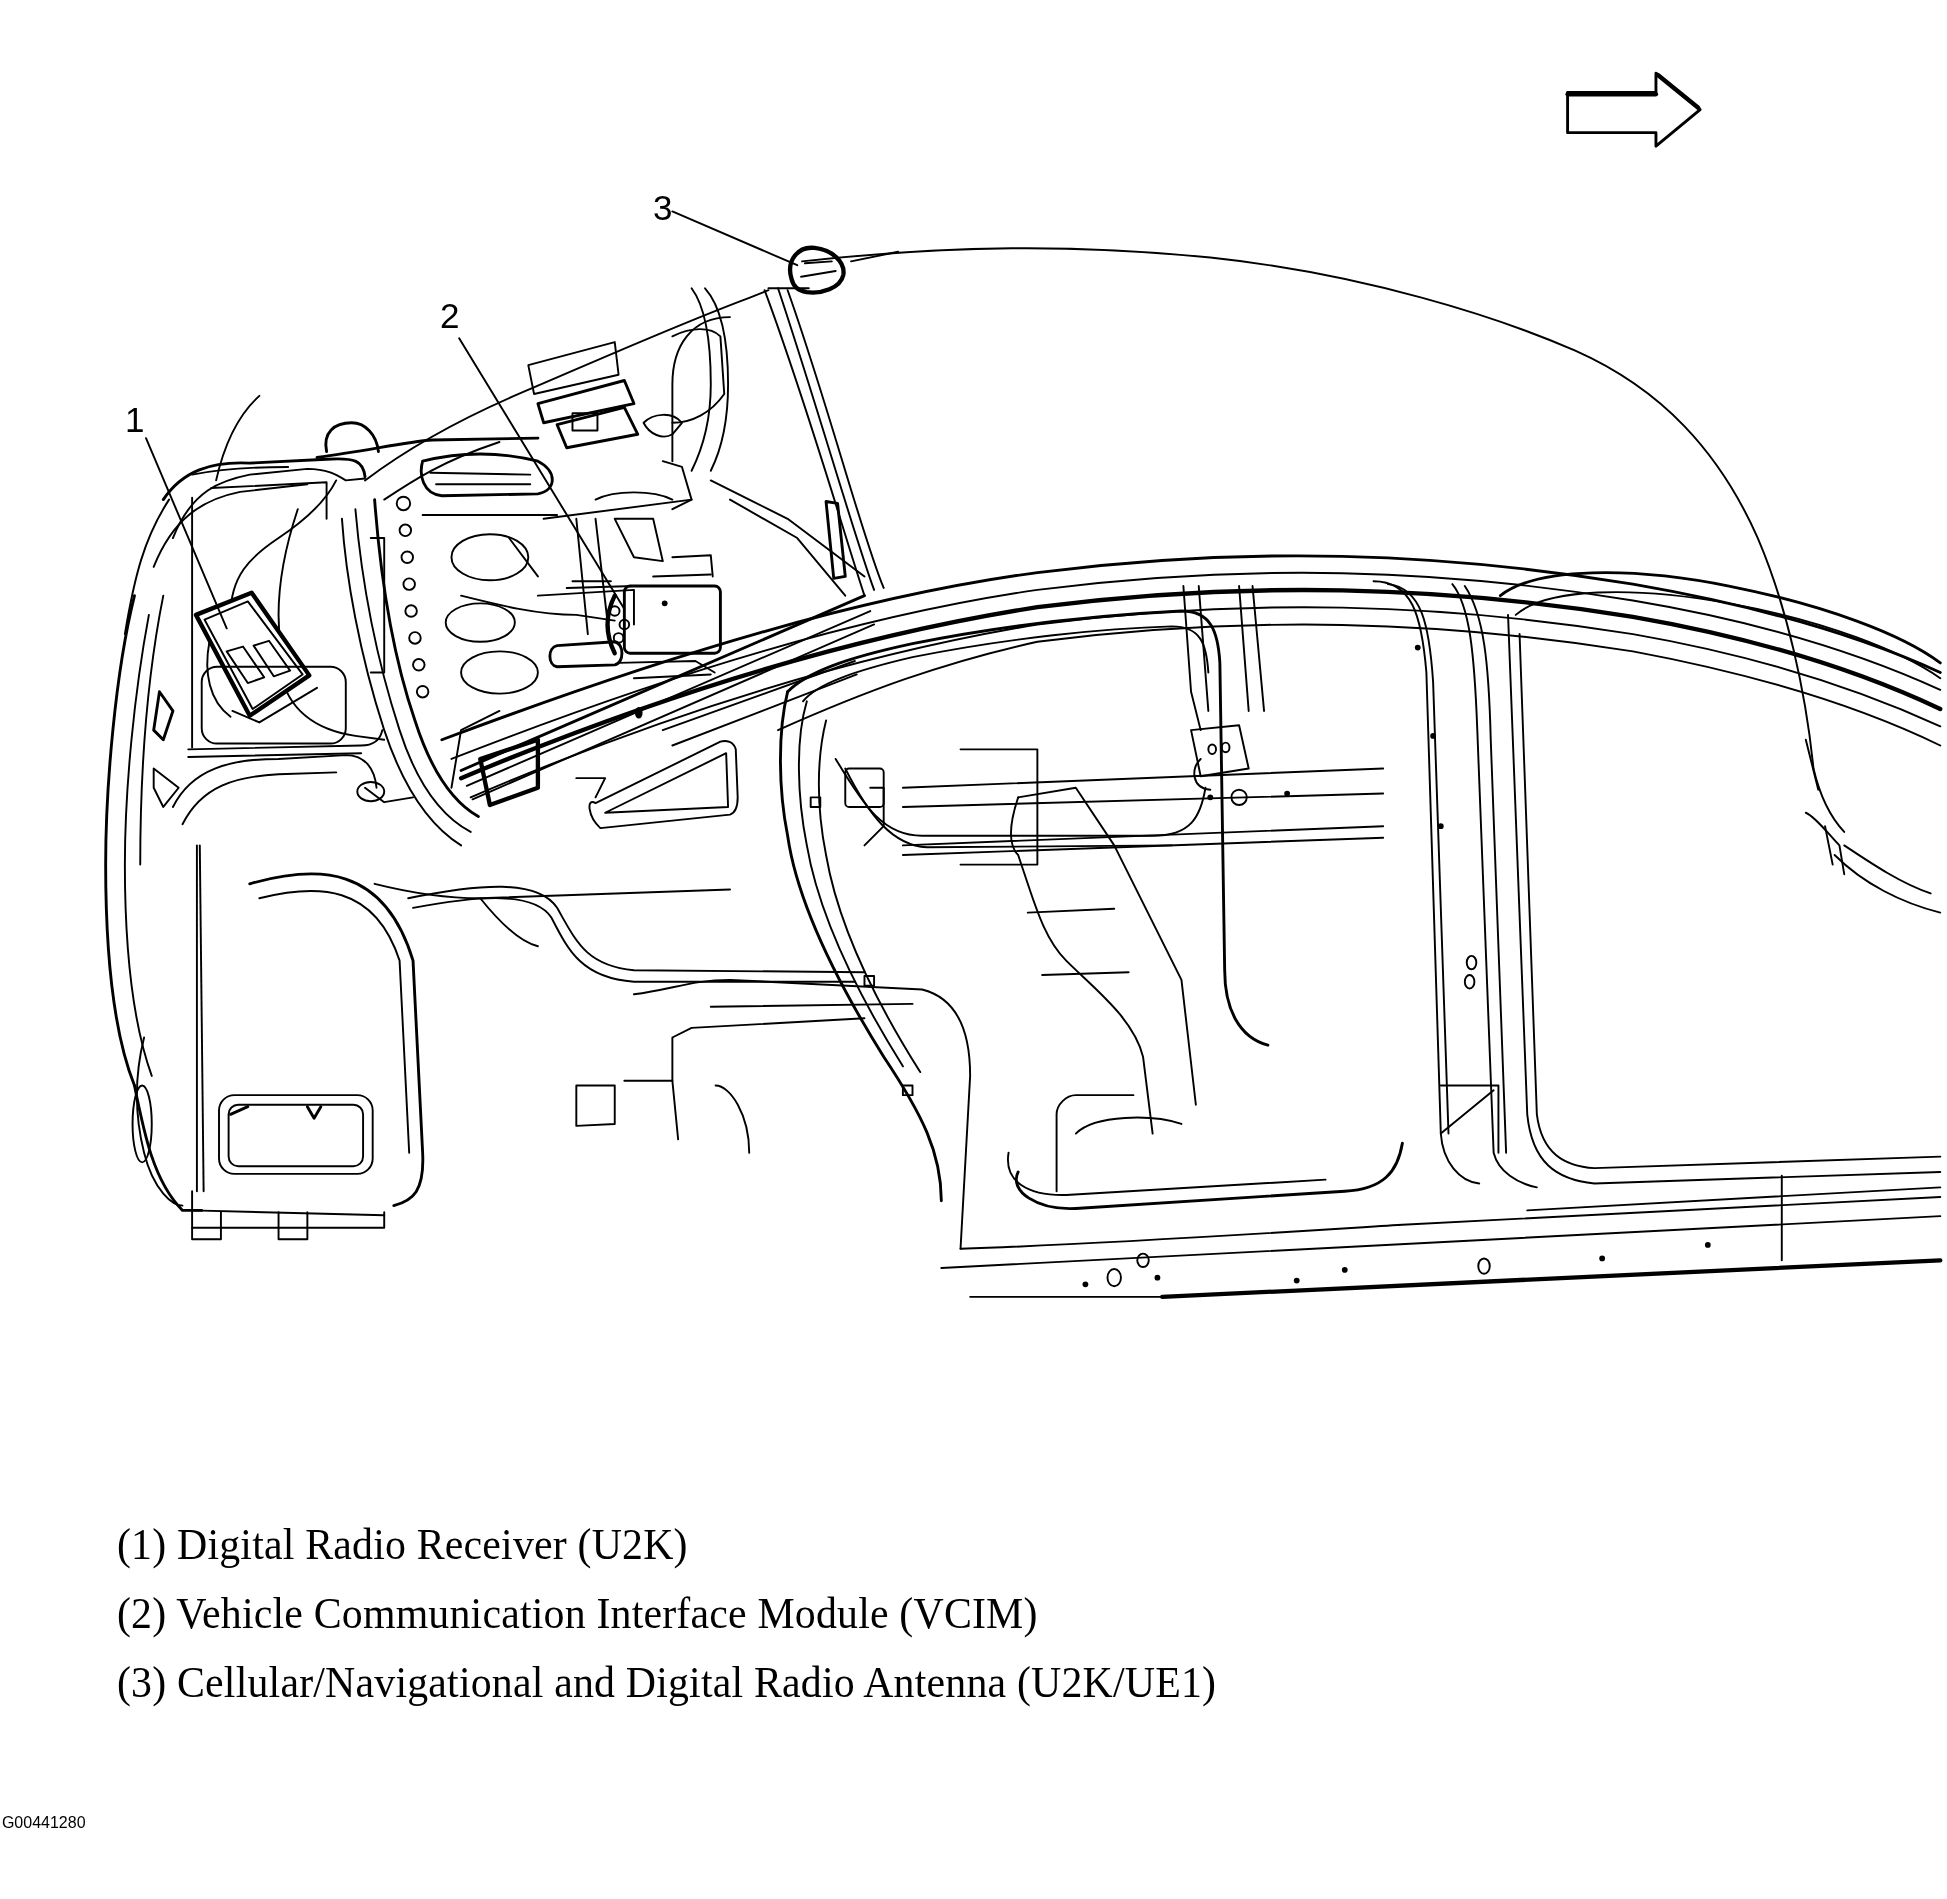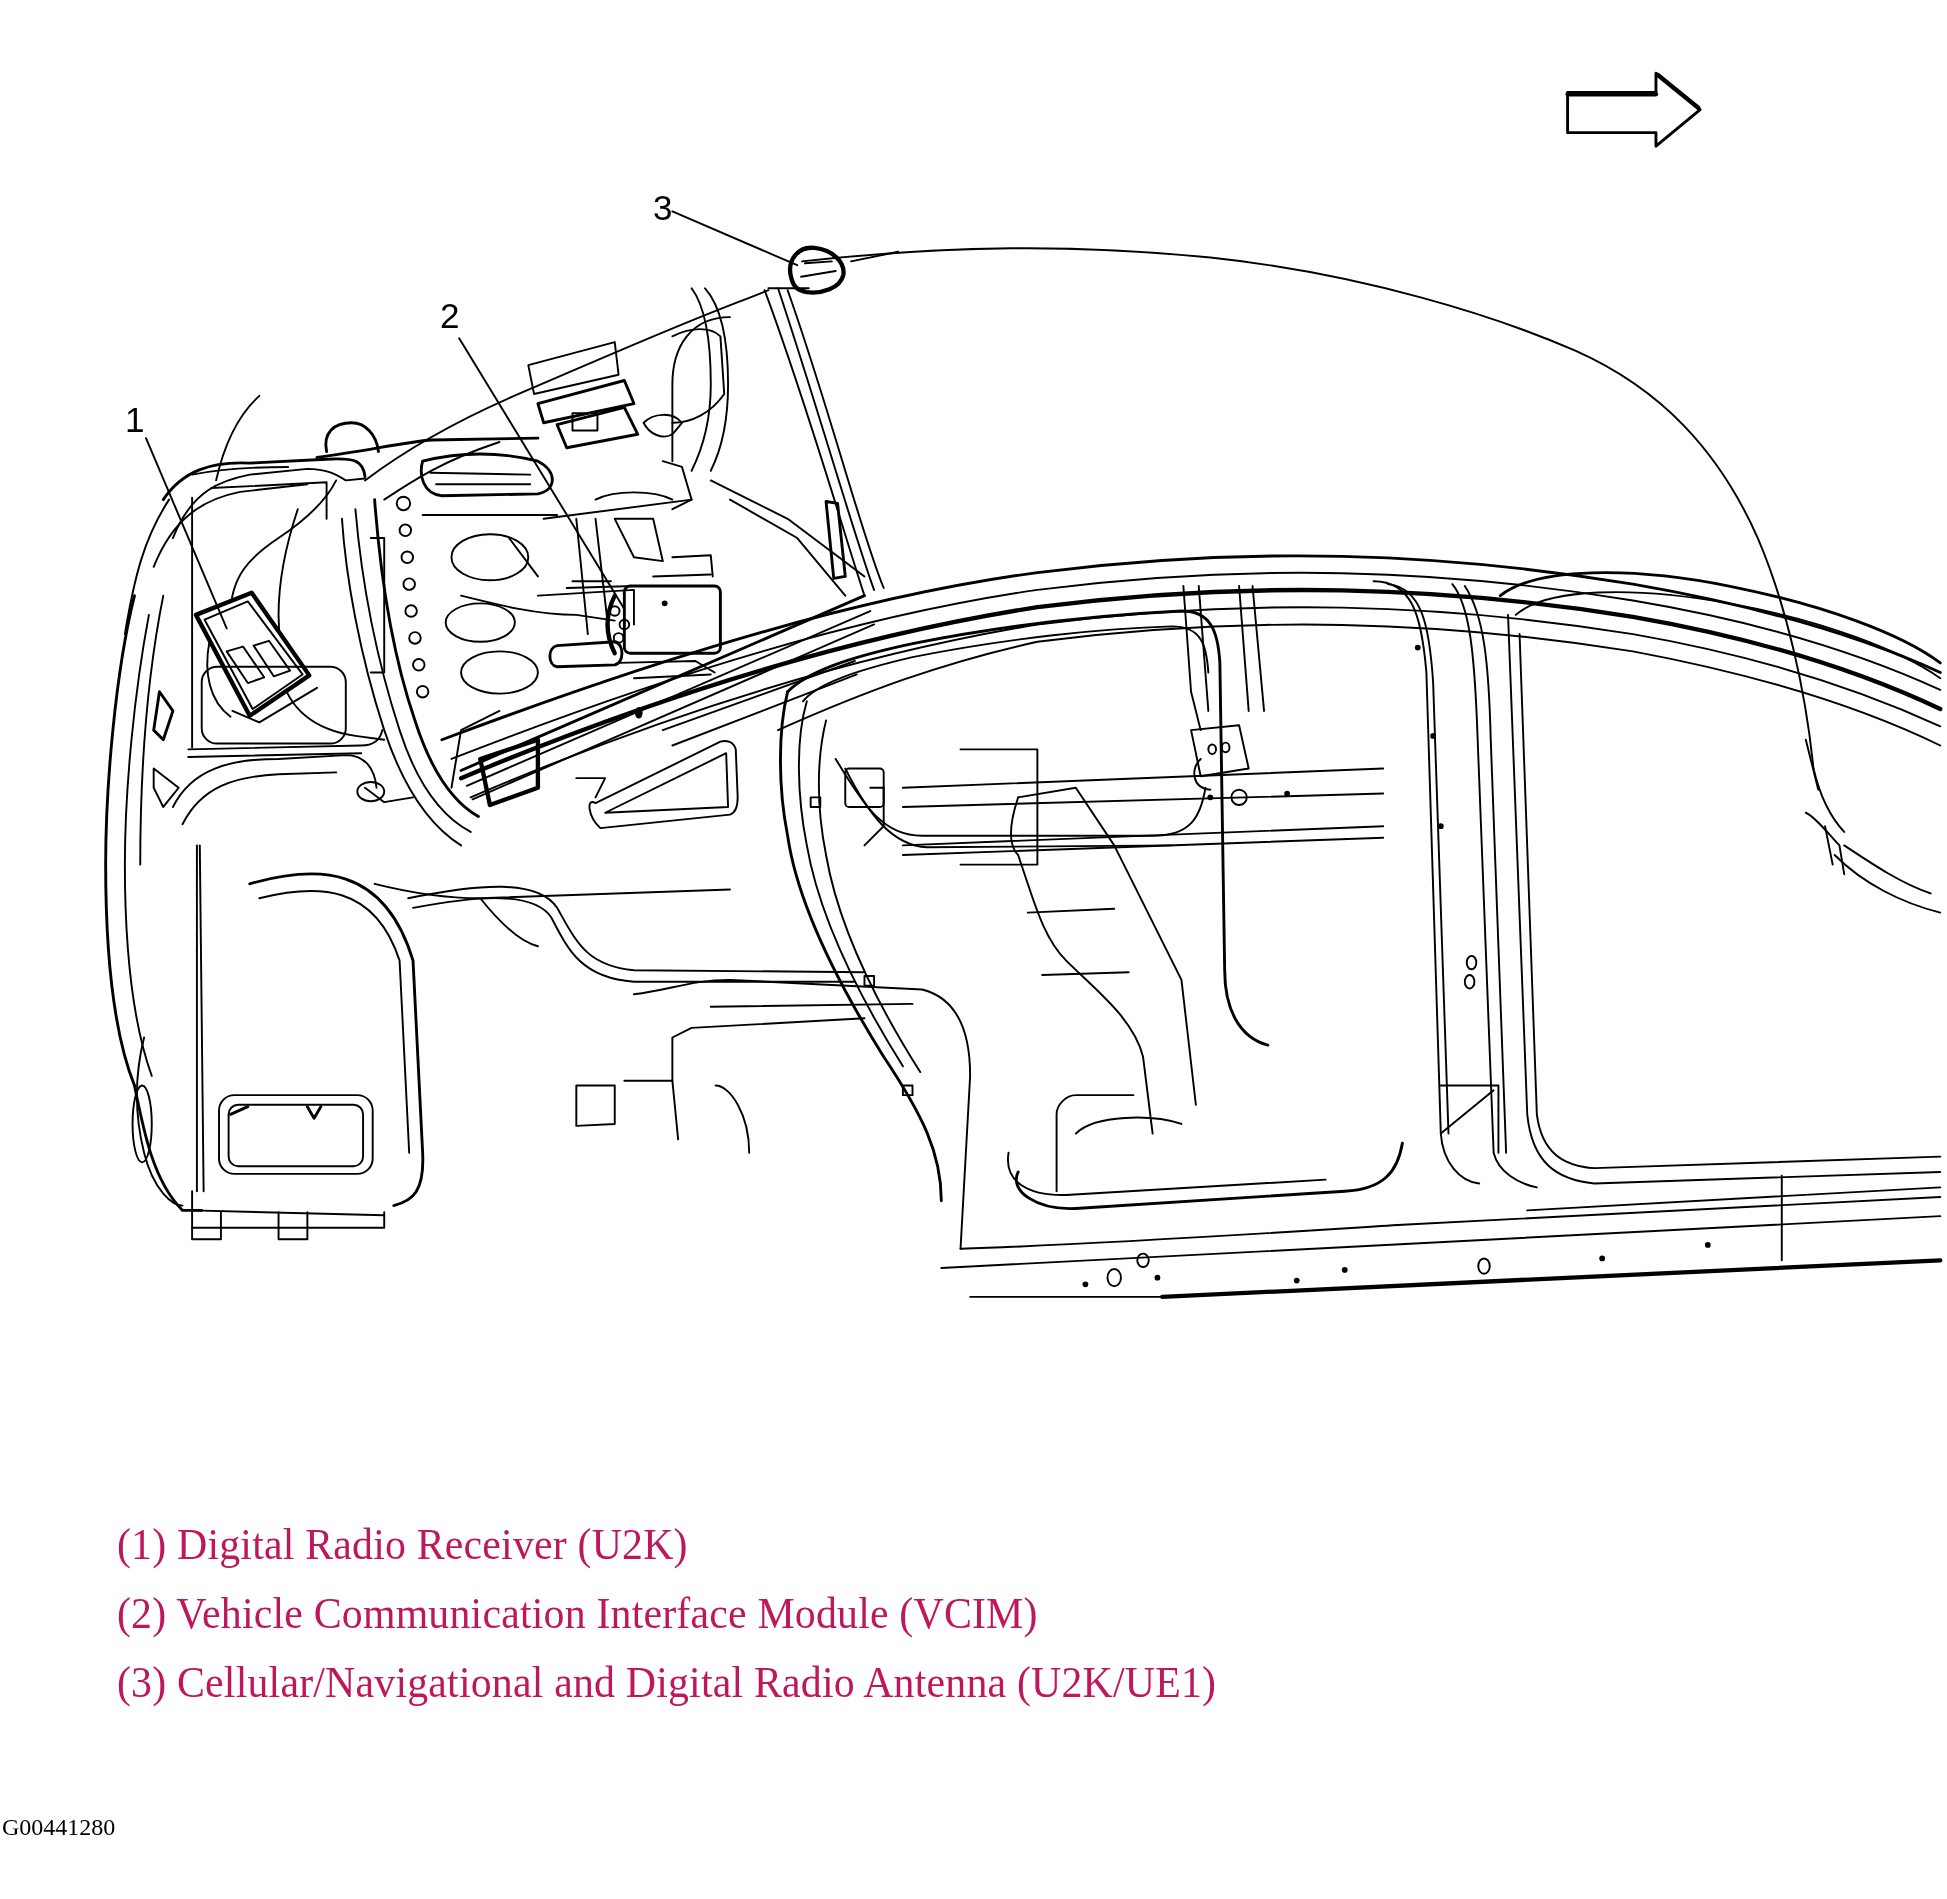--- a/index.html
+++ b/index.html
@@ -5,23 +5,23 @@
   html, body { margin: 0; padding: 0; background: #ffffff; }
   body { width: 1947px; height: 1899px; position: relative; overflow: hidden; font-family: "Liberation Sans", sans-serif; color: #000; }
   #drawing { position: absolute; left: 0; top: 0; width: 1947px; height: 1345px; }
   #drawing path, #drawing line, #drawing polyline, #drawing polygon, #drawing rect, #drawing ellipse, #drawing circle { fill: none; stroke: #000; stroke-linecap: round; stroke-linejoin: round; }
   .thin { stroke-width: 2; }
   .med { stroke-width: 3; }
   .thick { stroke-width: 4.5; }
   .fillw { fill: #fff !important; }
   .dot { fill: #000 !important; stroke: none !important; }
   .callout-num { position: absolute; font-family: "Liberation Sans", sans-serif; font-size: 35px; line-height: 1; color: #000; }
-  #legend { position: absolute; left: 117px; top: 1510px; font-family: "Liberation Serif", serif; font-size: 45px; line-height: 69px; color: #be185d; letter-spacing: 0.2px; }
+  #legend { position: absolute; left: 117px; top: 1510px; font-family: "Liberation Serif", serif; font-size: 45px; line-height: 69px; color: #000000; letter-spacing: 0.2px; }
   #legend .legend-item { white-space: nowrap; transform: scaleX(0.93); transform-origin: left center; }
-  #figure-id { position: absolute; left: 1.9px; top: 1814px; font-family: Liberation Serif, serif; font-size: 24px; color: #000; }
+  #figure-id { position: absolute; left: 1.9px; top: 1814px; font-family: Liberation Sans, sans-serif; font-size: 16px; color: #000; }
 </style>
 </head>
 <body>
 
 <svg id="drawing" viewBox="0 0 2027 1400" xmlns="http://www.w3.org/2000/svg">
 
   <g>
     <polygon class="med" points="1632,96 1724,96 1724,76 1770,114 1724,152 1724,138 1632,138"></polygon>
     <line class="thick" x1="1632" y1="98" x2="1724" y2="98"></line>
     <line class="thick" x1="1726" y1="78" x2="1768" y2="112"></line>

